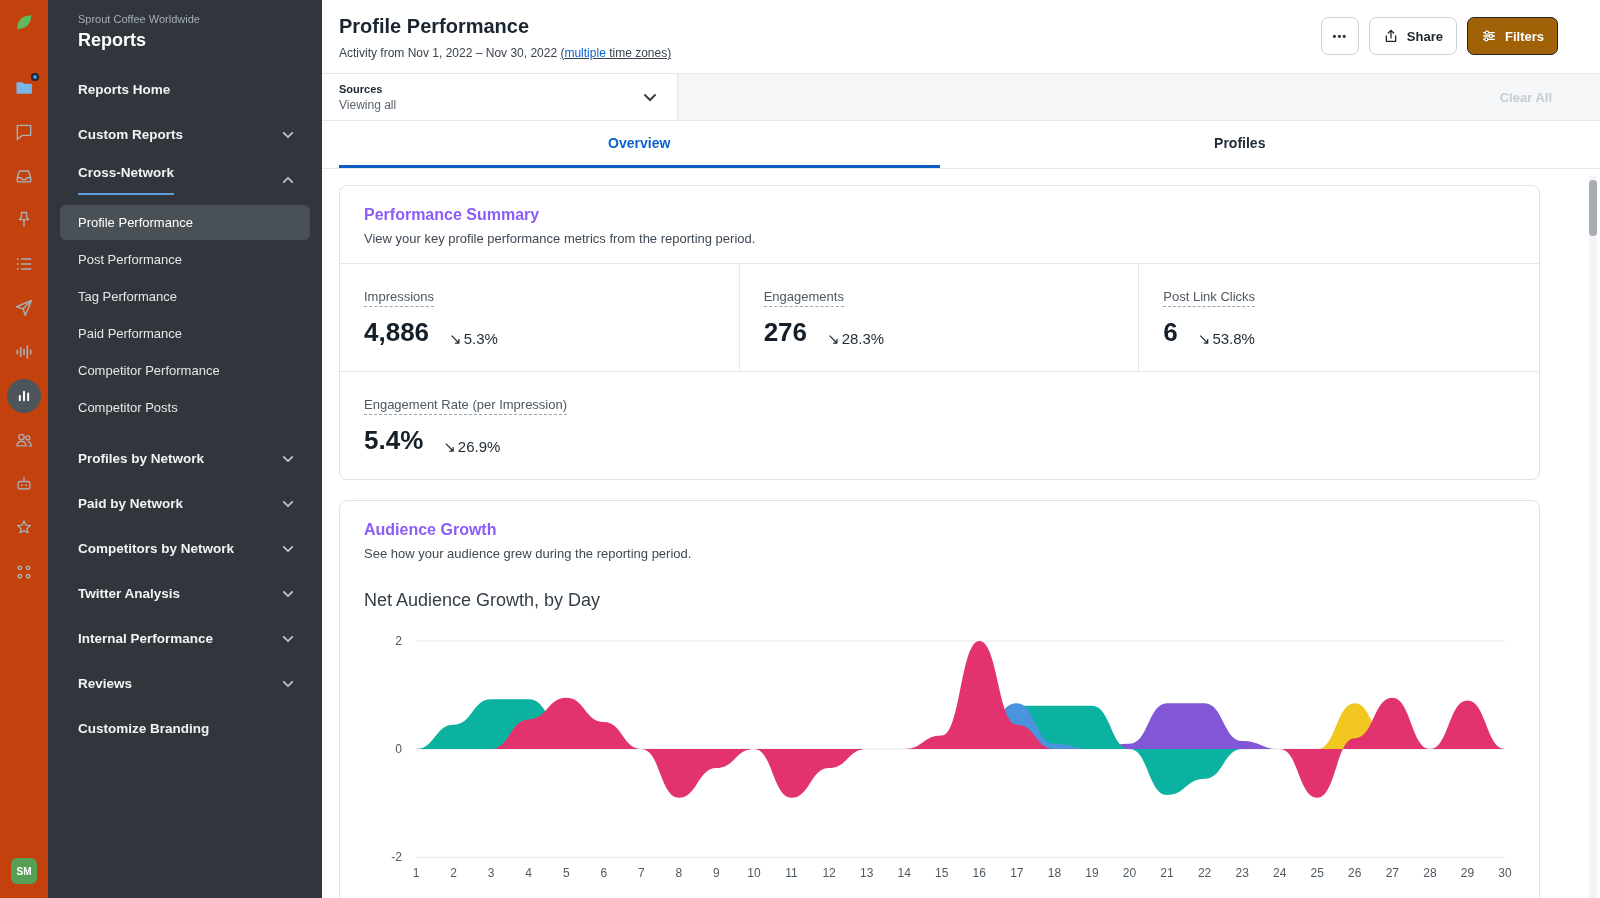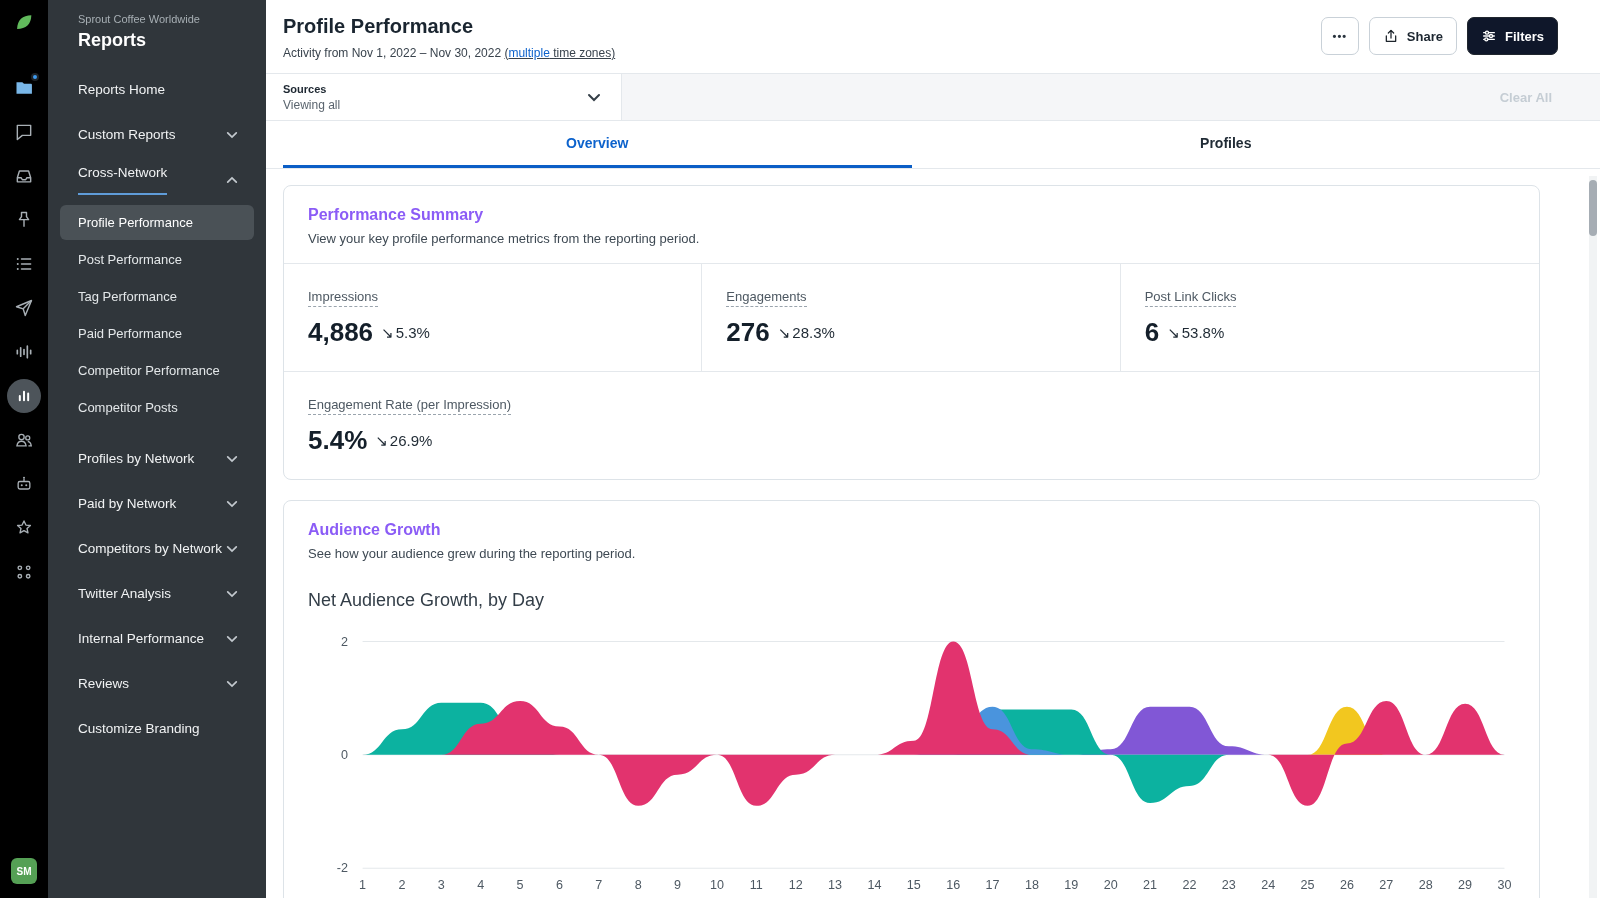--- a/index.html
+++ b/index.html
@@ -1,39 +1,39 @@
 <!DOCTYPE html>
 <html><head>
 <meta charset="utf-8">
 <style>
   * { margin:0; padding:0; box-sizing:border-box; }
   html,body { width:1600px; height:898px; overflow:hidden; background:#fff;
               font-family:"Liberation Sans", sans-serif; }
   .app { display:flex; width:100%; height:100%; }
 
   
-  .rail { width:48px; background:#000000; flex-shrink:0; display:flex; flex-direction:column;
+  .rail { width:48px; background:#c2410c; flex-shrink:0; display:flex; flex-direction:column;
           align-items:center; padding:11px 0 14px; gap:22px; }
   .rail-icon { position:relative; width:22px; height:22px; display:flex; align-items:center;
                justify-content:center; cursor:pointer; }
   .rail-icon.first-gap { margin-top:22px; }
   .rail-icon.active { width:34px; height:34px; background:#4d545a; border-radius:50%; margin:-6px 0; }
   .notif-dot { position:absolute; top:-4px; right:-4px; width:8px; height:8px; border-radius:50%;
                background:#3e9bf0; border:2px solid #1f2428; }
   .avatar { margin-top:auto; width:26px; height:26px; border-radius:6px; background:#55a055;
             color:#fff; font-size:10px; font-weight:bold; display:flex; align-items:center;
             justify-content:center; cursor:pointer; }
 
   
-  .sidebar { width:218px; background:#30363b; flex-shrink:0; padding-top:13px; overflow:hidden; }
+  .sidebar { width:274px; background:#30363b; flex-shrink:0; padding-top:13px; overflow:hidden; }
   .sb-org { font-size:11px; color:#a7afb4; padding:0 30px; }
   .sb-title { font-size:18px; font-weight:bold; color:#fff; padding:5px 30px 16px; }
   .sb-item { display:flex; align-items:center; justify-content:space-between;
              padding:0 28px 0 30px; cursor:pointer; }
-  .sb-item.top { height:45px; font-size:13.5px; font-weight:normal; color:#f1f3f4;text-align:right; }
+  .sb-item.top { height:45px; font-size:13.5px; font-weight:bold; color:#f1f3f4;text-align:right; }
   .sb-item.sub { height:37px; font-size:13px; color:#e3e7e9; }
   .sb-item.sub.active { background:#4a5156; border-radius:6px; margin:1px 12px; height:35px;
                         padding-left:18px; color:#fff; }
   .sb-group { padding:2px 0 10px; }
   .cross-label { border-bottom:2px solid #5f9cd9; padding-bottom:13px; }
   .chev { flex-shrink:0; }
 
   
   .main { flex:1; background:#fff; position:relative; overflow:hidden; display:flex;
           flex-direction:column; }
@@ -44,21 +44,21 @@
   .tz-wrap { text-decoration:underline; cursor:pointer; }
   .tz-word { color:#0c62cc; }
   .hdr-actions { display:flex; gap:10px; align-items:center; margin-top:2px; }
   .btn { display:flex; align-items:center; gap:8px; border:1px solid #c9d1d8; border-radius:7px;
          background:#fff; height:38px; padding:0 13px; font-size:13px; color:#1c2630; cursor:pointer; }
   .date-main { font-weight:bold; white-space:nowrap; }
   .date-vs { font-size:12px; color:#4d5761; white-space:nowrap; }
   .btn.icon-only { width:38px; justify-content:center; padding:0; font-weight:bold;
                    color:#2a343e; font-size:11px; letter-spacing:1px; }
   .btn-label { font-weight:bold; }
-  .btn.dark { background:#0f172a; border-color:#20262e; color:#fff; }
+  .btn.dark { background:#a16207; border-color:#20262e; color:#fff; }
 
   .sources-row { display:flex; border-top:1px solid #e4e8ec; border-bottom:1px solid #e4e8ec;
                  height:48px; flex-shrink:0; }
   .sources-box { width:356px; display:flex; align-items:center; justify-content:space-between;
                  padding:0 20px 0 17px; border-right:1px solid #e4e8ec; cursor:pointer; background:#fff; }
   .sources-title { font-size:11px; font-weight:bold; color:#1d2731; }
   .sources-sub { font-size:12px; color:#5a646e; margin-top:3px; }
   .sources-rest { flex:1; background:#f5f6f8; display:flex; align-items:center;
                   justify-content:flex-end; padding-right:48px; }
   .clear-all { font-size:13px; font-weight:bold; color:#c5cdd4; cursor:default; }
@@ -75,21 +75,21 @@
   .card-head { padding:20px 24px 17px; }
   .card-title { font-size:16px; font-weight:bold; color:#8b5cf6; }
   .card-desc { font-size:13px; color:#3e4953; margin-top:7px; }
 
   .metrics { border-top:1px solid #e4e8ec; display:grid; grid-template-columns:1fr 1fr 1fr; }
   .metric { padding:23px 24px; }
   .metric.vline { border-right:1px solid #e4e8ec; }
   .metric.r2 { border-top:1px solid #e4e8ec; }
   .metric-label { display:inline-block; font-size:13px; color:#4d5862;
                   border-bottom:1px dashed #9aa4ad; padding-bottom:2px; cursor:help; }
-  .metric-value-row { margin-top:10px; display:flex; align-items:center; gap:8px; }
+  .metric-value-row { margin-top:10px; display:flex; align-items:flex-end; gap:20px; }
   .metric-value { font-size:26px; font-weight:bold; color:#141f2a; }
   .metric-delta { font-size:15px; color:#1f2a34; display:flex; align-items:baseline; gap:2px; }
 
   .chart-block { padding:4px 24px 24px; }
   .chart-title { font-size:18px; color:#333e48; margin:8px 0 20px; }
   #growth-chart { display:block; width:100%; height:auto; }
   #growth-chart text { font-family:"Liberation Sans", sans-serif; }
 
   .scroll-thumb { position:absolute; top:180px; right:3px; width:8px; height:56px;
                   border-radius:4px; background:#a6adb4; }

